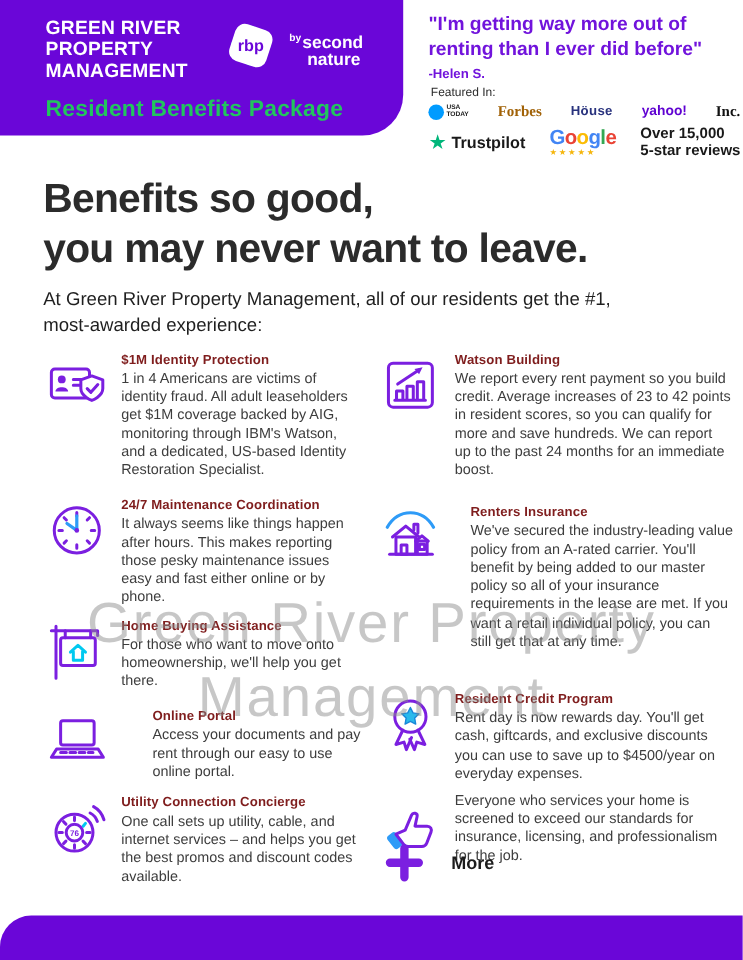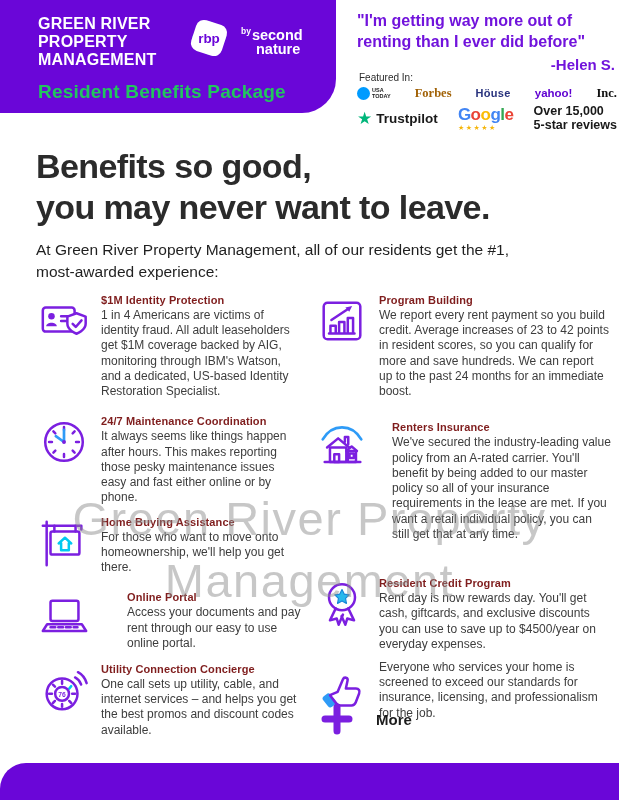--- a/index.html
+++ b/index.html
@@ -33,21 +33,21 @@
     color:#fff; font-weight:bold; font-size:14.5px; line-height:0.95;
   }
   .brand .by { font-size:8.5px; font-weight:bold; vertical-align:6px; margin-right:1px; }
   .brand .l2 { padding-left:15px; }
 
   
   .testimonial {
     position:absolute; left:357px; top:10px; width:258px;
     color:#7113DC; font-weight:bold; font-size:16px; line-height:1.32;
   }
-  .attribution { text-align:right; font-size:15px; margin-top:3px; }
+  .attribution { font-size:11px; margin-top:3px; }
 
   
   .featured-label { position:absolute; left:359px; top:72px; font-size:10px; color:#2b2b2b; }
   .logo-row {
     position:absolute; left:357px; top:84px; width:260px; height:18px;
     display:flex; align-items:center; justify-content:space-between;
   }
   .usatoday { display:flex; align-items:center; gap:2px; }
   .usatoday .dot { width:13px; height:13px; border-radius:50%; background:#009BFF; }
   .usatoday .txt { font-size:5.5px; font-weight:bold; line-height:1.1; color:#1a1a1a; }
@@ -265,21 +265,21 @@
 <div class="benefits-right">
 
   <div class="benefit">
     <svg class="bicon" viewBox="0 0 54 54">
       <rect class="st" x="8" y="8" width="38" height="38" rx="4"></rect>
       <path class="st" d="M15 40v-8h5.5v8M24 40V28h5.5v12M33 40V24h5.5v16M13.5 40h26.5" stroke-width="2.2"></path>
       <path class="st" d="M16 26L34 14" stroke-width="2.4"></path>
       <path d="M37.5 11.5l-7 1.5 4 4.5z" fill="#7B1FE0"></path>
     </svg>
     <div class="btext">
-      <h3>Program Building</h3>
+      <h3>Watson Building</h3>
       <p>We report every rent payment so you build credit. Average increases of 23 to 42 points in resident scores, so you can qualify for more and save hundreds. We can report up to the past 24 months for an immediate boost.</p>
     </div>
   </div>
 
   <div class="benefit">
     <svg class="bicon" viewBox="0 0 54 54">
       <path class="bl" d="M7 18C12.5 8.5 19.5 5.5 27 5.5S41.5 8.5 47 18"></path>
       <path class="st" d="M11.5 26.5L23 17l11.5 9.5" stroke-width="2.4"></path>
       <path class="st" d="M30 20.5v-5h3.5v7.5" stroke-width="2.2"></path>
       <rect class="st" x="14.5" y="26.5" width="17" height="15" stroke-width="2.4"></rect>

